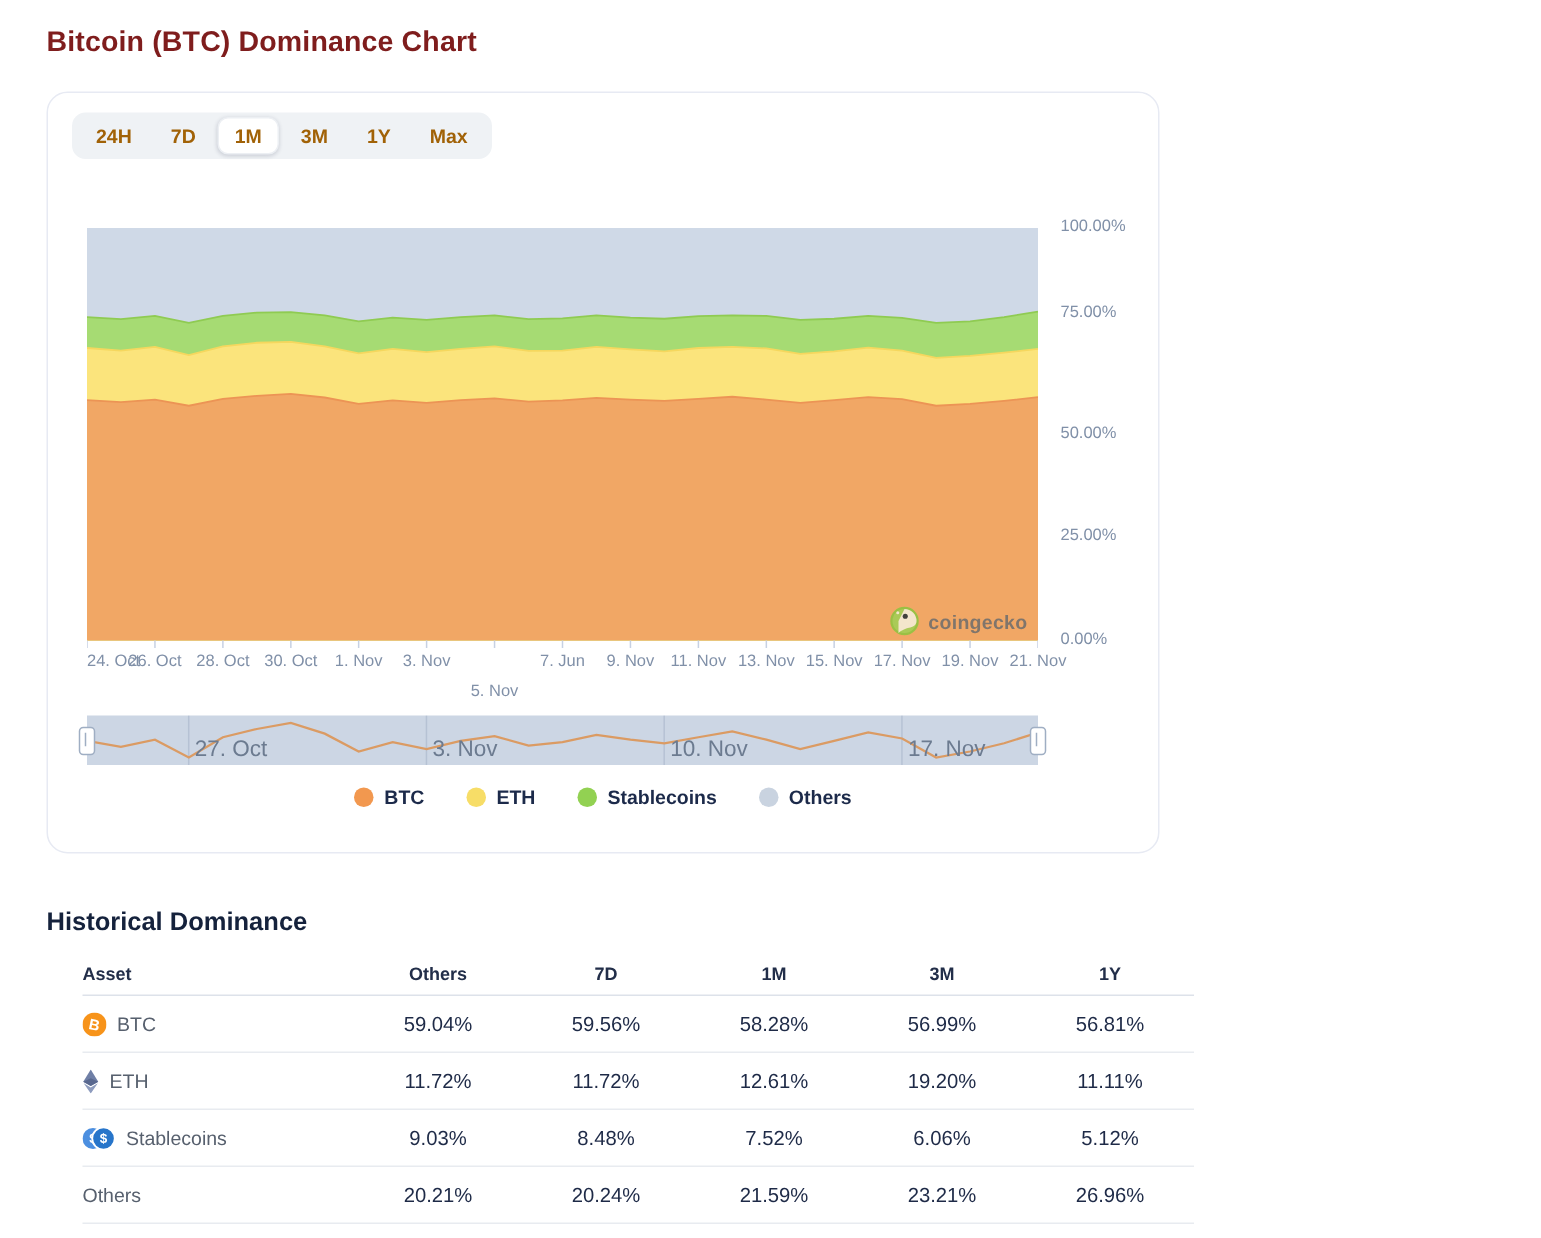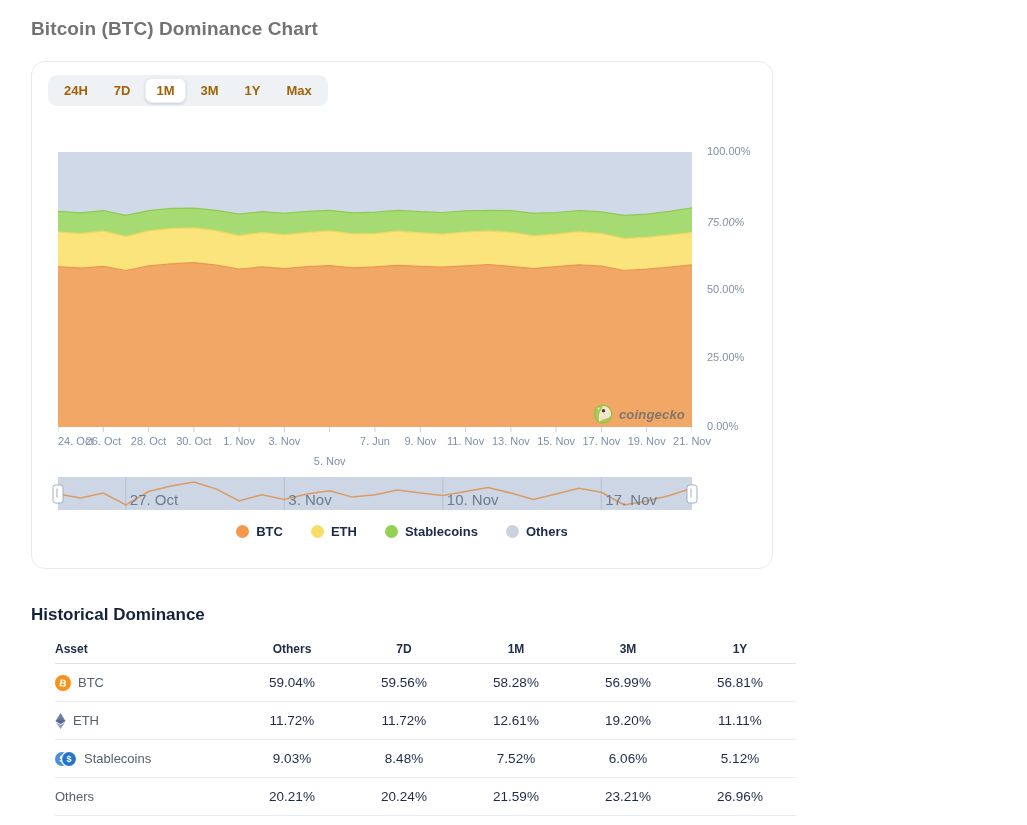--- a/index.html
+++ b/index.html
@@ -1,26 +1,26 @@
 <!DOCTYPE html>
 <html><head>
 <meta charset="utf-8">
 <style>
   html,body{margin:0;padding:0;background:#fff;width:1027px;height:825px;overflow:hidden;
     font-family:"Liberation Sans","DejaVu Sans",sans-serif;-webkit-font-smoothing:antialiased;}
   .page{position:relative;width:1027px;height:825px;}
   .main{position:absolute;left:31px;top:0;width:742px;}
-  h1.page-title{margin:18px 0 0 0;font-size:19px;font-weight:700;color:#737373;letter-spacing:.1px;}
+  h1.page-title{margin:18px 0 0 0;font-size:19px;font-weight:700;color:#7f1d1d;letter-spacing:.1px;}
   
   .card{position:relative;margin-top:21px;width:740px;height:506px;border:1px solid #e7eaf3;border-radius:14px;background:#fff;}
   .range-group{position:absolute;left:16px;top:13px;display:inline-flex;gap:4px;background:#eff2f5;border-radius:9px;padding:3px 5px;}
   .range-btn{border:none;background:transparent;font:600 13px "Liberation Sans","DejaVu Sans",sans-serif;color:#a16207;
     padding:5px 11px;border-radius:7px;cursor:pointer;}
   .range-btn.active{background:#fff;box-shadow:0 1px 3px rgba(20,30,60,.18);border:1px solid #eceff3;padding:4px 10px;}
-  .chart-wrap{position:absolute;left:26px;top:90px;width:634px;height:281px;font-style:italic;}
+  .chart-wrap{position:absolute;left:26px;top:90px;width:634px;height:281px;}
   .chart-wrap svg{display:block;}
   .y-axis{position:absolute;left:670px;top:90px;width:62px;height:281px;}
   .y-label{position:absolute;left:5px;font-size:11px;color:#8090a8;white-space:nowrap;}
   .x-axis{position:absolute;left:26px;top:373px;width:634px;height:14px;}
   .x-label{position:absolute;top:0;font-size:11px;color:#8090a8;white-space:nowrap;transform:translateX(-50%);}
   .x-label.first{transform:none;}
   .navigator{position:absolute;left:26px;top:415px;width:634px;height:33px;background:#ccd6e4;}
   .nav-label{position:absolute;bottom:2px;font-size:15px;color:#6c7b90;white-space:nowrap;}
   .nav-handle{position:absolute;top:50%;width:9px;height:17px;background:#fff;border:1px solid #9faec3;border-radius:3px;
     transform:translate(-50%,-50%);cursor:ew-resize;}
@@ -94,21 +94,21 @@
             <path d="M10 2 a8 8 0 0 1 8 8 c0 3-2.5 4-5 4.5 C9 15.5 7 17 6 18 L6 10 Z" fill="#f5f2df"></path>
             <circle cx="10.5" cy="6.8" r="1.7" fill="#243036"></circle>
             <circle cx="5.5" cy="4.5" r="1" fill="#f5f2df"></circle>
           </svg>
           <span class="watermark-text">coingecko</span>
         </div>
       </div>
 
       <div class="y-axis" id="yAxis">
           <div class="y-label" style="top: -7px;">100.00%</div>
-          <div class="y-label" style="top: 64px; font-style: italic;">75.00%</div>
+          <div class="y-label" style="top: 50px;">75.00%</div>
           <div class="y-label" style="top: 130.5px;">50.00%</div>
           <div class="y-label" style="top: 199.25px;">25.00%</div>
           <div class="y-label" style="top: 268px;">0.00%</div>
         </div>
       <div class="x-axis" id="xAxis">
           <div class="x-label first" style="left: 0px;">24. Oct</div>
           <div class="x-label" style="left: 45.3px;">26. Oct</div>
           <div class="x-label" style="left: 90.6px;">28. Oct</div>
           <div class="x-label" style="left: 135.9px;">30. Oct</div>
           <div class="x-label" style="left: 181.1px;">1. Nov</div>

